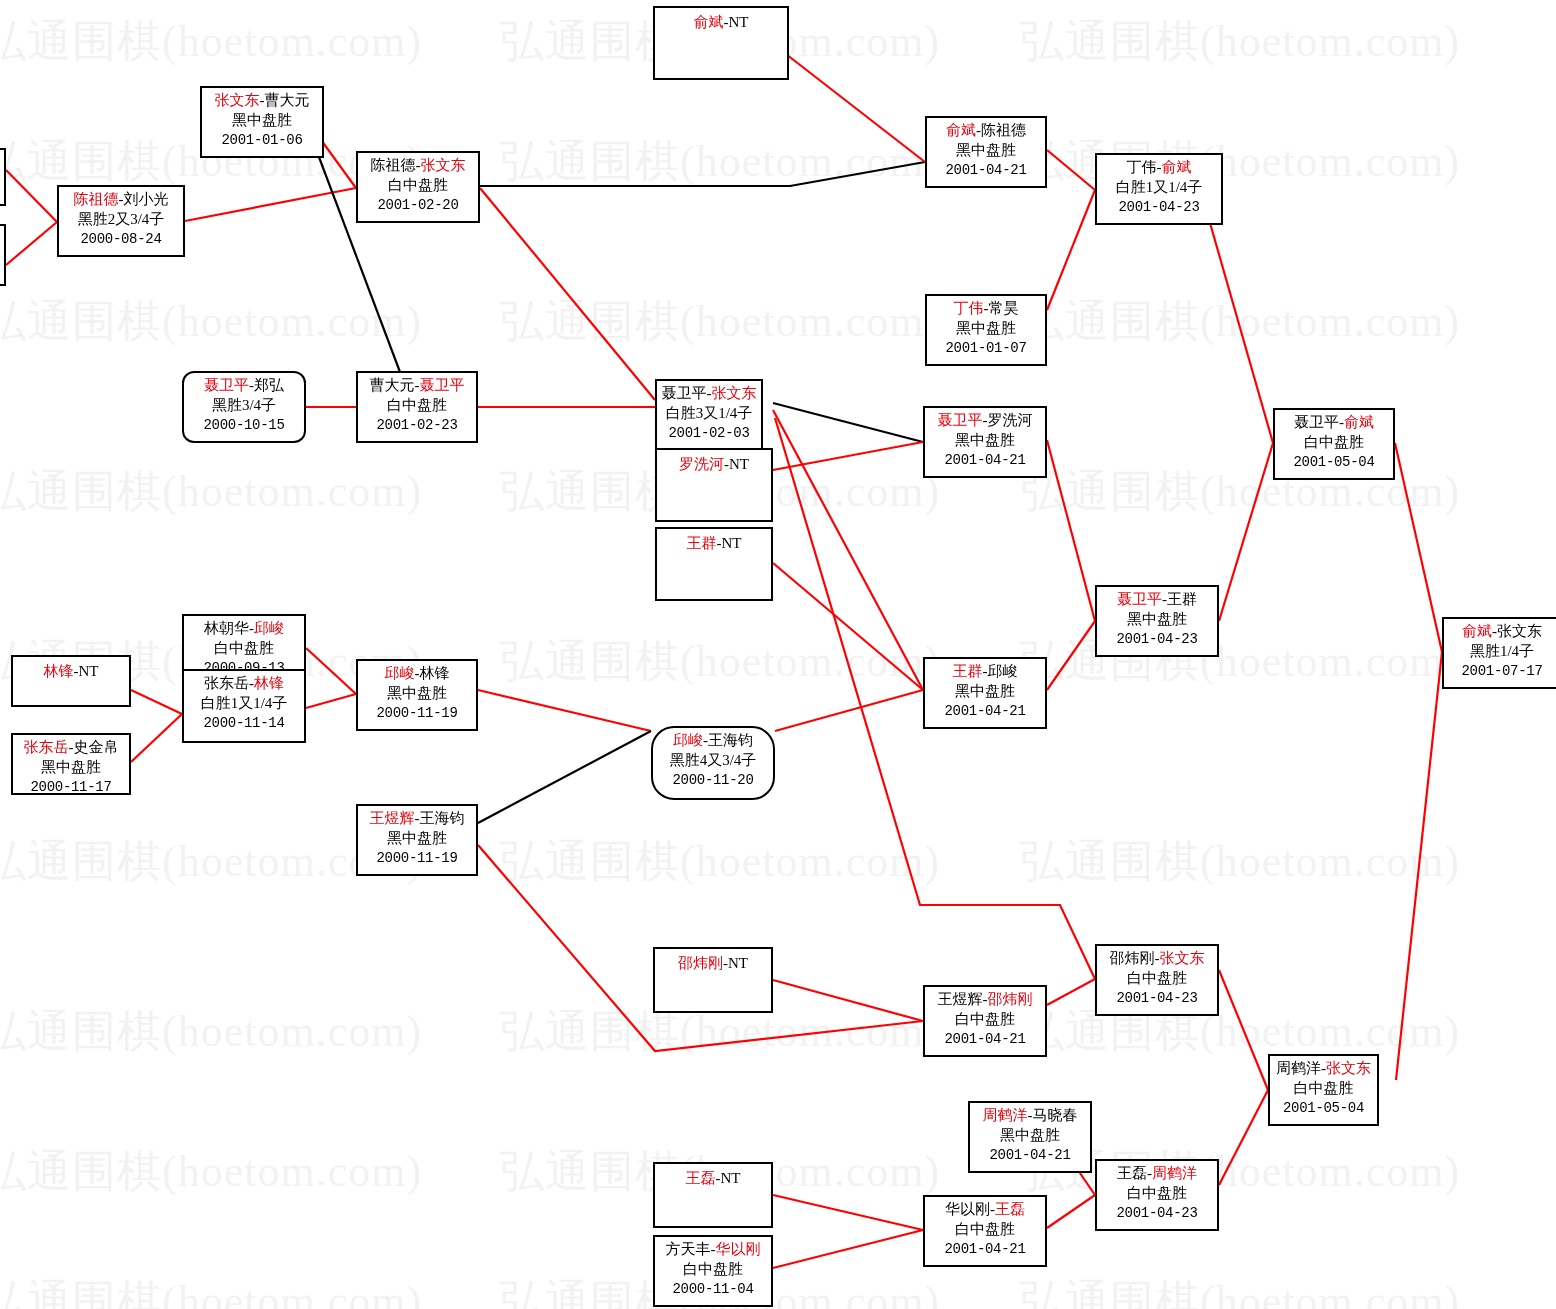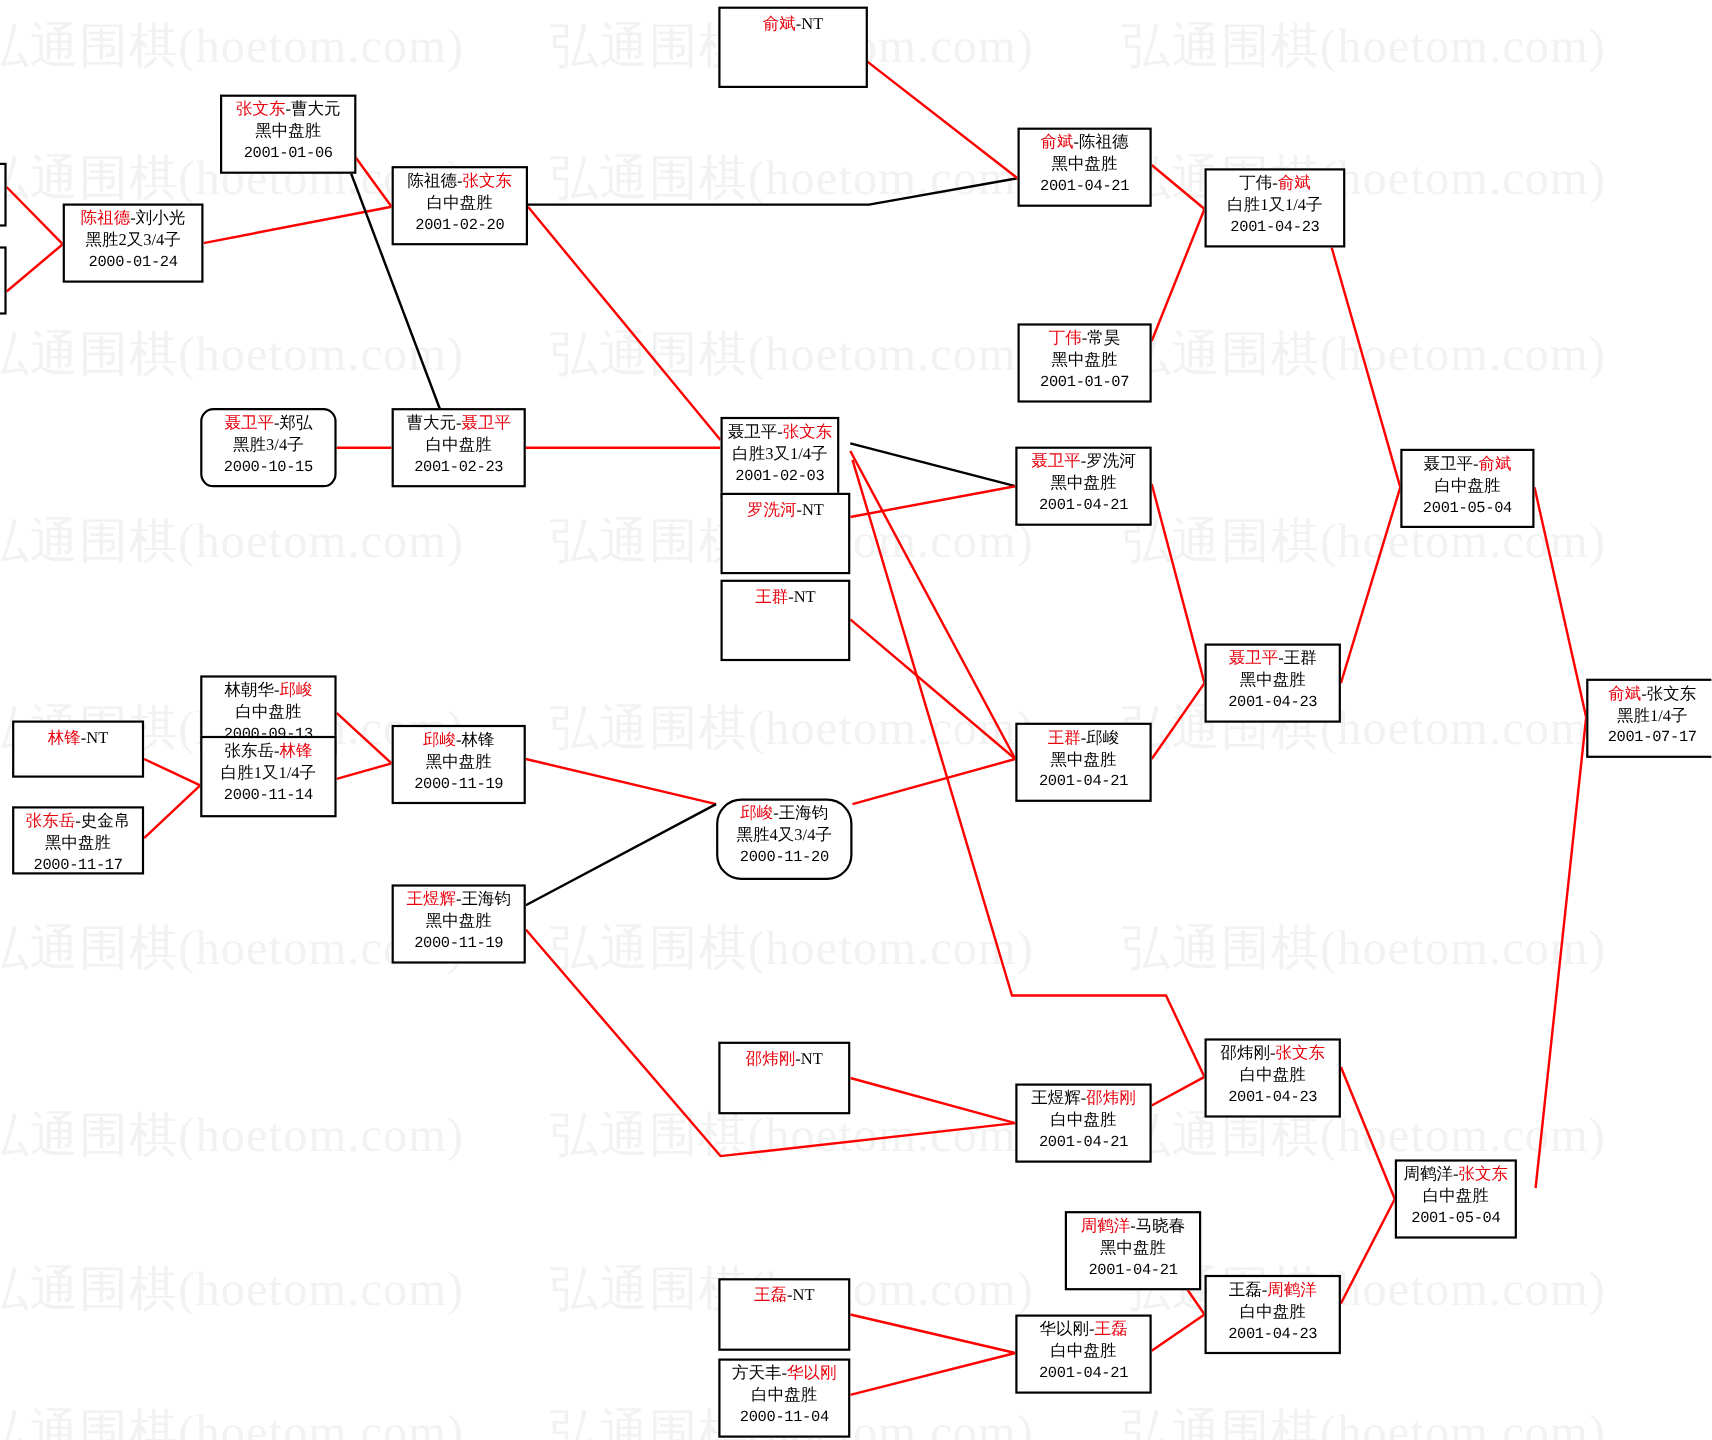--- a/index.html
+++ b/index.html
@@ -94,21 +94,21 @@
       <polyline points="1219,1185 1268,1090" fill="none" stroke="#ff0000" stroke-width="2.2"></polyline>
       <polyline points="1395,443 1442,652" fill="none" stroke="#ff0000" stroke-width="2.2"></polyline>
       <polyline points="1396,1080 1442,652" fill="none" stroke="#ff0000" stroke-width="2.2"></polyline>
     </svg>
   <div id="boxes">
       <div class="box" style="left: -14px; top: 148px; width: 20px; height: 58px;"></div>
       <div class="box" style="left: -14px; top: 224px; width: 20px; height: 62px;"></div>
       <div class="box" style="left: 57px; top: 185px; width: 128px; height: 72px;">
         <span class="ln"><span class="win">陈祖德</span><span>-</span><span>刘小光</span></span>
         <span class="ln">黑胜2又3/4子</span>
-        <span class="ln date">2000-01-24</span>
+        <span class="ln date">2000-08-24</span>
       </div>
       <div class="box" style="left: 184px; top: 86px; width: 124px; height: 72px; margin-left: 16px;">
         <span class="ln"><span class="win">张文东</span><span>-</span><span>曹大元</span></span>
         <span class="ln">黑中盘胜</span>
         <span class="ln date">2001-01-06</span>
       </div>
       <div class="box" style="left: 182px; top: 371px; width: 124px; height: 72px; border-radius: 12px;">
         <span class="ln"><span class="win">聂卫平</span><span>-</span><span>郑弘</span></span>
         <span class="ln">黑胜3/4子</span>
         <span class="ln date">2000-10-15</span>

